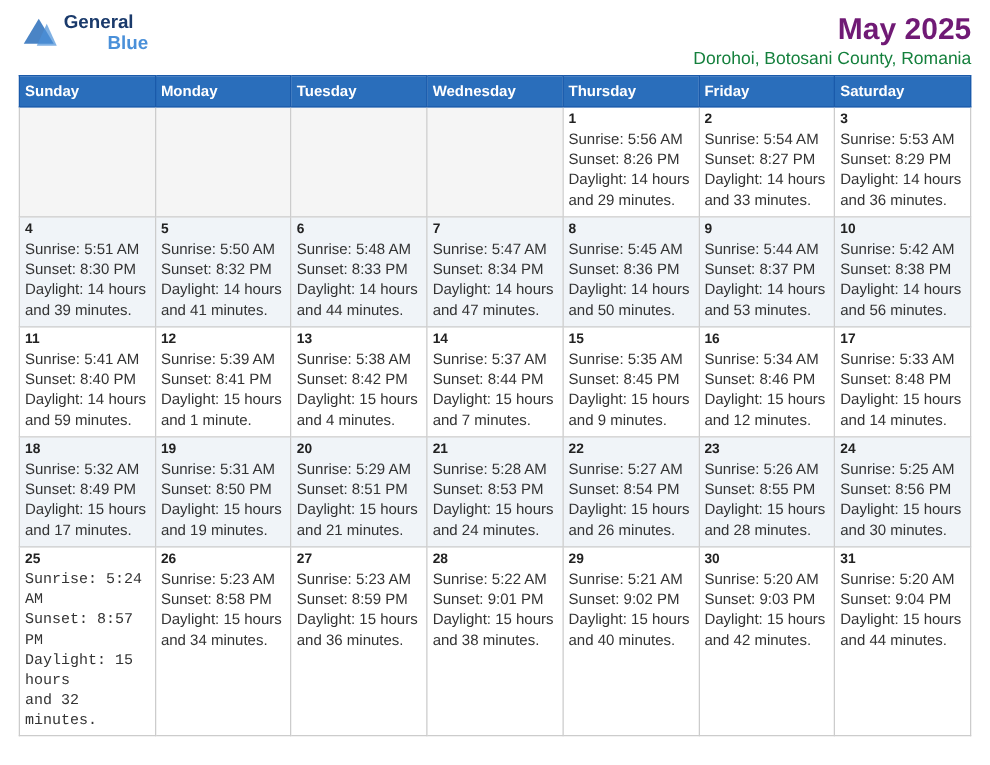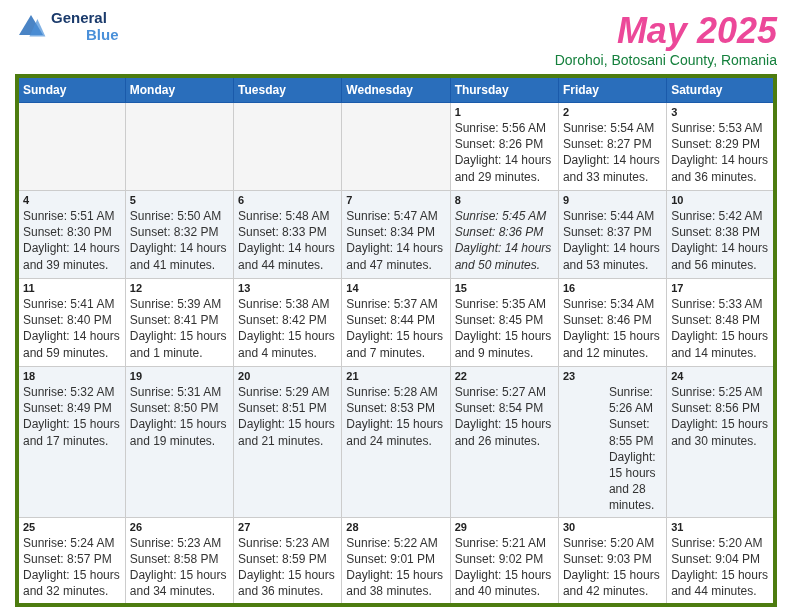--- a/index.html
+++ b/index.html
@@ -39,32 +39,31 @@
       margin-left: 35px;
     }
     .logo-icon {
       width: 32px;
       height: 32px;
     }
     .title-block {
       text-align: right;
     }
     .main-title {
-      font-size: 36px;
+      font-size: 24px;
       font-weight: bold;
-      color: #ec4899;
-      font-style: italic;
+      color: #701a75;
     }
     .subtitle {
       font-size: 14px;
       color: #15803d;
     }
     .calendar {
       flex: 1;
-      border: 4px solid #4d7c0f;
+      border: 1px solid #4d7c0f;
       border-collapse: collapse;
       width: 100%;
       table-layout: fixed;
     }
     .calendar thead tr th {
       background-color: #2a6ebb;
       color: #fff;
       font-size: 12px;
       font-weight: bold;
       padding: 5px 4px;
@@ -186,21 +185,21 @@
           </td>
           <td>
             <span class="day-number">7</span>
             <div class="day-info" style="white-space: pre-line;">Sunrise: 5:47 AM
 Sunset: 8:34 PM
 Daylight: 14 hours
 and 47 minutes.</div>
           </td>
           <td>
             <span class="day-number">8</span>
-            <div class="day-info" style="white-space: pre-line; font-style: italic;">Sunrise: 5:45 AM
+            <div class="day-info" style="white-space: pre-line;">Sunrise: 5:45 AM
 Sunset: 8:36 PM
 Daylight: 14 hours
 and 50 minutes.</div>
           </td>
           <td>
             <span class="day-number">9</span>
             <div class="day-info" style="white-space: pre-line;">Sunrise: 5:44 AM
 Sunset: 8:37 PM
 Daylight: 14 hours
 and 53 minutes.</div>
@@ -295,37 +294,37 @@
           </td>
           <td>
             <span class="day-number">22</span>
             <div class="day-info" style="white-space: pre-line;">Sunrise: 5:27 AM
 Sunset: 8:54 PM
 Daylight: 15 hours
 and 26 minutes.</div>
           </td>
           <td>
             <span class="day-number">23</span>
-            <div class="day-info" style="white-space: pre-line; margin-left: 46px;">Sunrise: 5:26 AM
+            <div class="day-info" style="white-space: pre-line;">Sunrise: 5:26 AM
 Sunset: 8:55 PM
 Daylight: 15 hours
 and 28 minutes.</div>
           </td>
           <td>
             <span class="day-number">24</span>
             <div class="day-info" style="white-space: pre-line;">Sunrise: 5:25 AM
 Sunset: 8:56 PM
 Daylight: 15 hours
 and 30 minutes.</div>
           </td>
         </tr>
         <tr>
           <td>
             <span class="day-number">25</span>
-            <div class="day-info" style="white-space: pre-line;">Sunrise: 5:24 AM
+            <div class="day-info" style="white-space: pre-line; font-family: Liberation Mono, monospace;">Sunrise: 5:24 AM
 Sunset: 8:57 PM
 Daylight: 15 hours
 and 32 minutes.</div>
           </td>
           <td>
             <span class="day-number">26</span>
             <div class="day-info" style="white-space: pre-line;">Sunrise: 5:23 AM
 Sunset: 8:58 PM
 Daylight: 15 hours
 and 34 minutes.</div>

